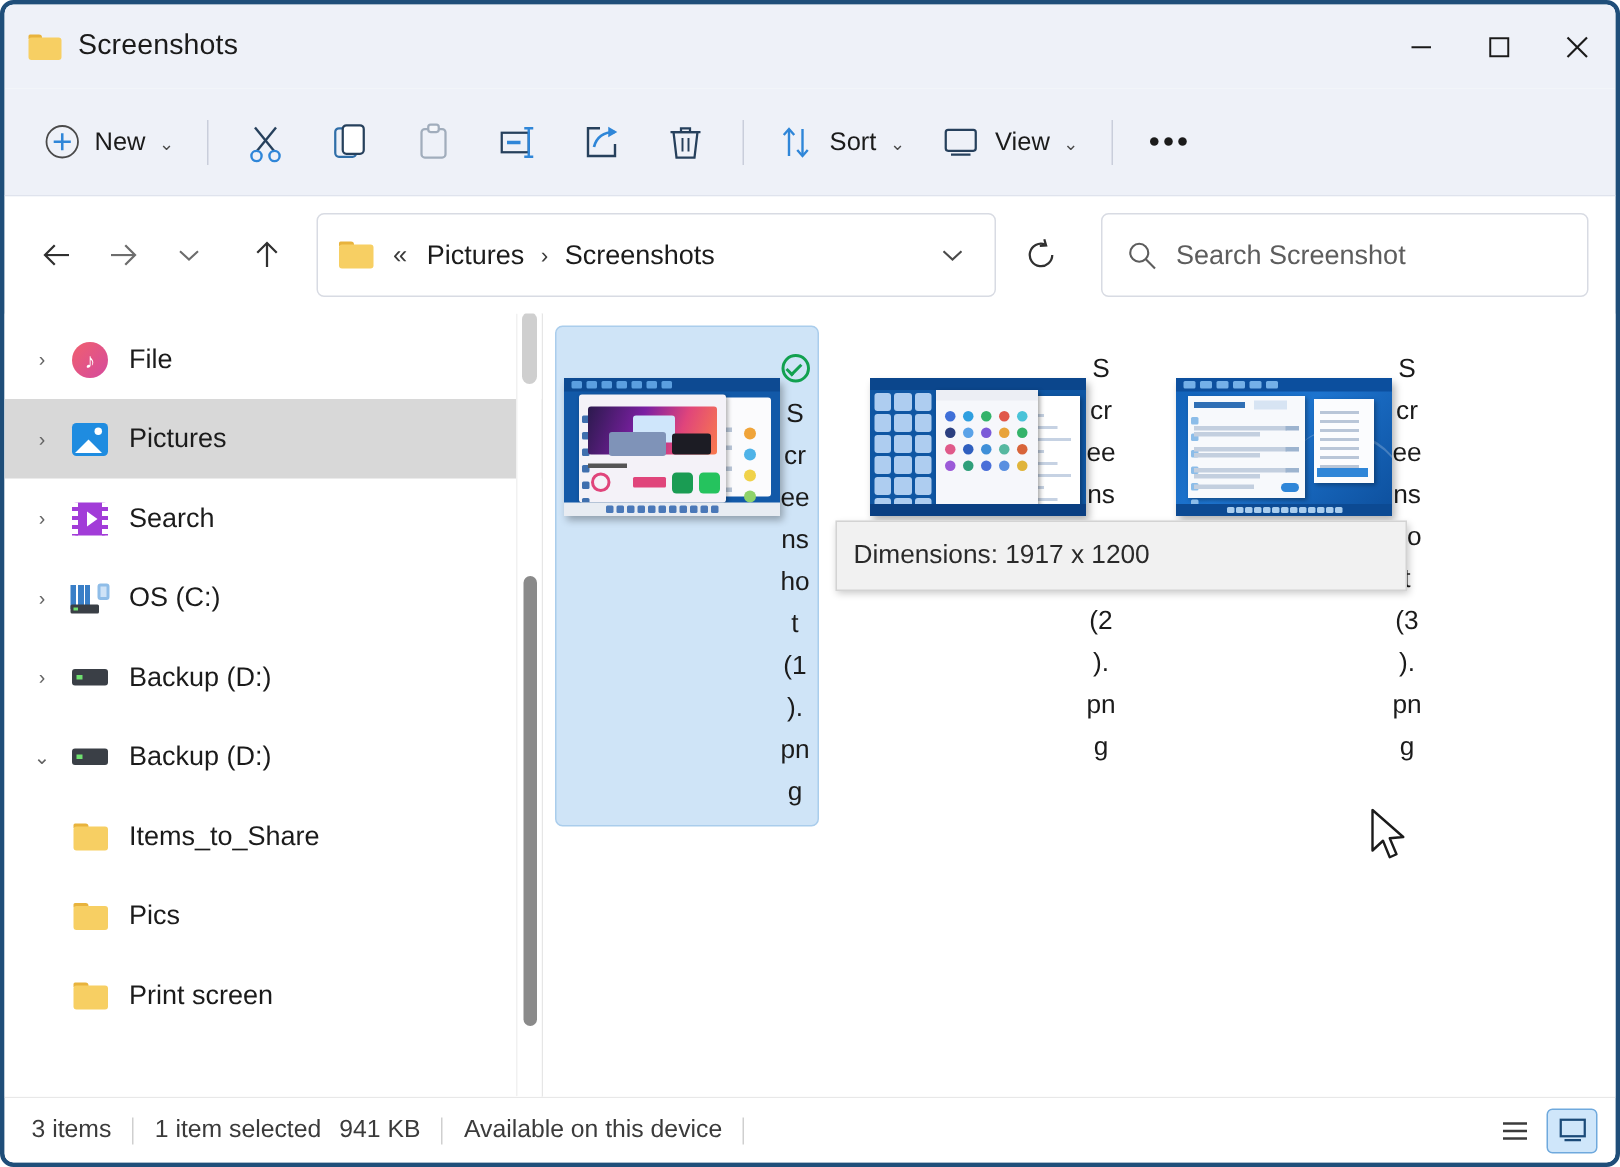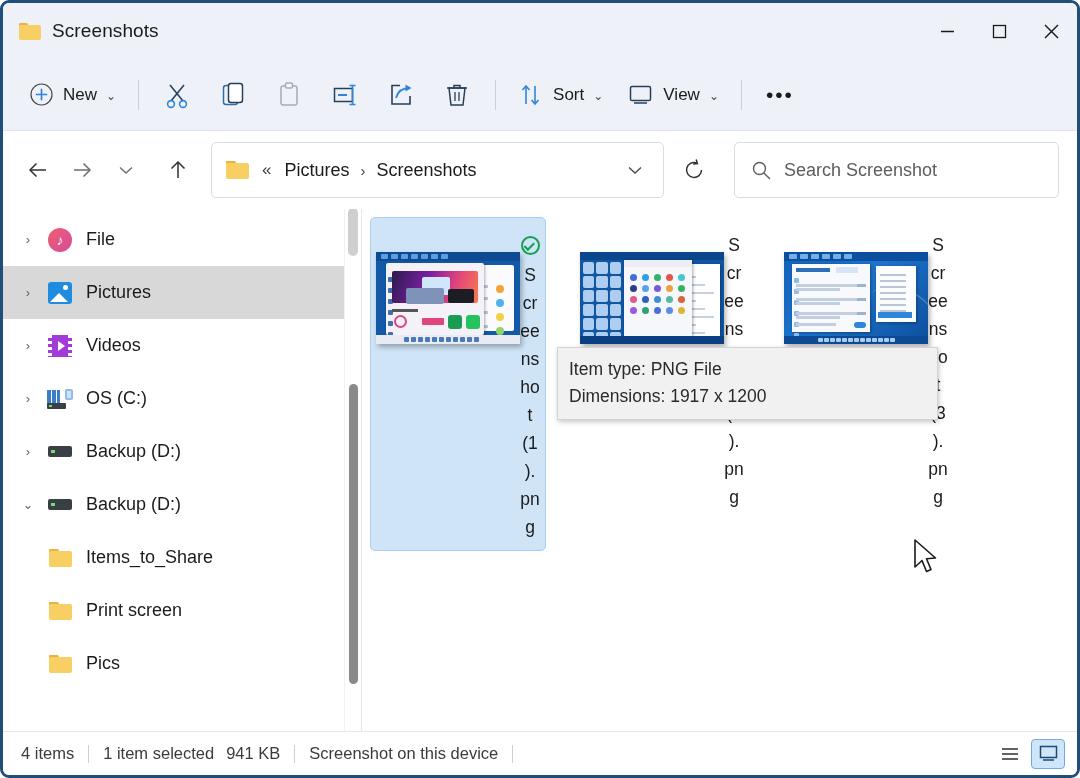--- a/index.html
+++ b/index.html
@@ -755,21 +755,21 @@
             </span>
             <span class="nav-label">Pictures</span>
           </div>
           <div class="nav-item">
             <span class="twisty">›</span>
             <span class="nav-ico">
               <span class="ic-videos">
                 <span class="vplay"></span>
               </span>
             </span>
-            <span class="nav-label">Videos</span>
+            <span class="nav-label">Search</span>
           </div>
           <div class="nav-item">
             <span class="twisty">›</span>
             <span class="nav-ico">
               <span class="ic-drive-os">
                 <span class="blocks"></span>
                 <span class="bar"></span>
                 <span class="lock"></span>
               </span>
             </span>
@@ -794,28 +794,28 @@
             <span class="nav-ico">
               <span class="ic-folder"></span>
             </span>
             <span class="nav-label">Items_to_Share</span>
           </div>
           <div class="nav-item child">
             <span class="indent"></span>
             <span class="nav-ico">
               <span class="ic-folder"></span>
             </span>
-            <span class="nav-label">Print screen</span>
+            <span class="nav-label">Pics</span>
           </div>
           <div class="nav-item child">
             <span class="indent"></span>
             <span class="nav-ico">
               <span class="ic-folder"></span>
             </span>
-            <span class="nav-label">Pics</span>
+            <span class="nav-label">Print screen</span>
           </div>
         </div>
       <div id="sidebar-scroll-track">
         <div id="sidebar-thumb-top"></div>
         <div id="sidebar-thumb"></div>
       </div>
     </div>
 
     <div id="split-line"></div>
 
@@ -1003,39 +1003,38 @@
                 <span class="tki" style="left:106px"></span>
               </div>
             </div>
             <div class="tile-label">
               <span class="label-text">Screenshot (3).png</span>
             </div>
           </div>
         </div>
 
       <div id="tooltip">
-        <div>Item type: PNG File</div>
         <div>Dimensions: 1917 x 1200</div>
       </div>
 
       <div id="cursor">
         <svg width="26" height="38" viewBox="0 0 26 38">
           <path d="M2,1 L2,28 L9,21.5 L13.5,32.5 L18,30.5 L13.5,19.8 L22.5,19 Z" fill="#ffffff" stroke="#1b1b1b" stroke-width="1.6" stroke-linejoin="round"></path>
         </svg>
       </div>
     </div>
   </div>
 
   <div id="statusbar">
-    <span class="st-text">4 items</span>
+    <span class="st-text">3 items</span>
     <span class="st-sep"></span>
     <span class="st-text">1 item selected</span>
     <span class="st-text" style="margin-left:12px;">941 KB</span>
     <span class="st-sep"></span>
-    <span class="st-text">Screenshot on this device</span>
+    <span class="st-text">Available on this device</span>
     <span class="st-sep"></span>
     <span id="status-spacer"></span>
 
     <div class="view-toggle">
       <svg width="22" height="22" viewBox="0 0 22 22">
         <line x1="3" y1="6" x2="19" y2="6" stroke="currentColor" stroke-width="1.6"></line>
         <line x1="3" y1="11" x2="19" y2="11" stroke="currentColor" stroke-width="1.6"></line>
         <line x1="3" y1="16" x2="19" y2="16" stroke="currentColor" stroke-width="1.6"></line>
       </svg>
     </div>

